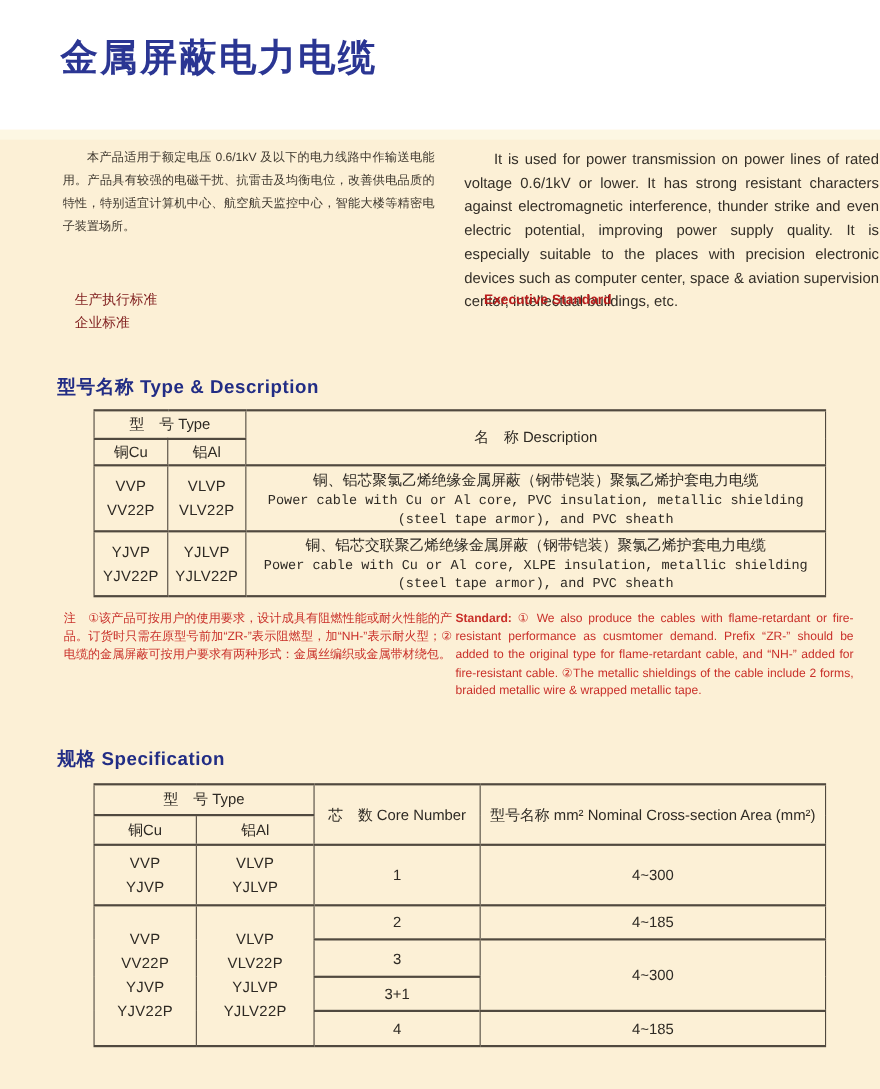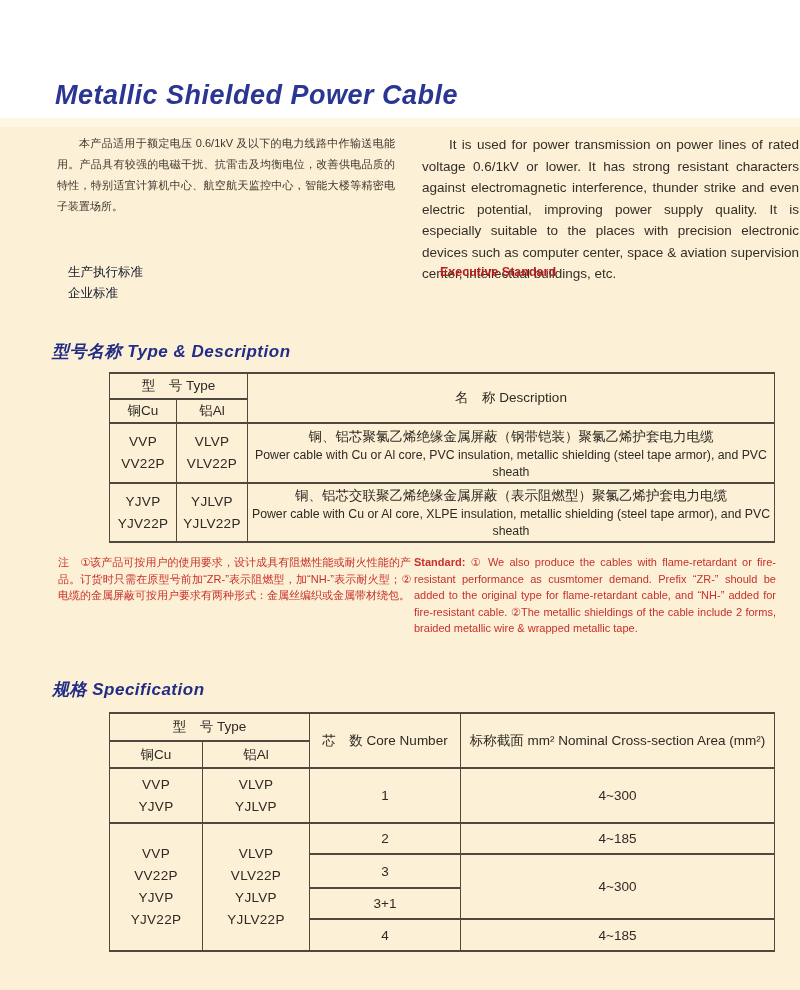--- a/index.html
+++ b/index.html
@@ -40,78 +40,76 @@
     text-align:justify;text-indent:2em;
   }
   .intro-en{
     position:absolute;left:422px;top:134px;width:377px;
     font-size:13.5px;line-height:21.5px;color:#332e27;
     text-align:justify;text-indent:2em;
   }
   
   .std-zh{
     position:absolute;left:68px;top:262px;
-    font-size:12.5px;line-height:21px;color:#0f172a;
+    font-size:12.5px;line-height:21px;color:#7f1d1d;
   }
   .std-en{
     position:absolute;left:440px;top:262px;
     font-size:12.5px;line-height:21px;color:#b91c1c;
   }
   .std-en .t{font-weight:bold;}
   
   .sec-heading{
     position:absolute;left:52px;
     font-size:17px;font-weight:bold;color:#222d85;
     letter-spacing:.5px;
-    font-style:italic;
   }
   #heading-type{top:340px;}
   #heading-spec{top:678px;}
   
   table.doc{
     position:absolute;left:85px;
     border-collapse:collapse;table-layout:fixed;
     background:transparent;
-    margin-left:24px;
   }
   table.doc td,table.doc th{
     border-left:1px solid #50493f;border-right:1px solid #50493f;
     border-top:2px solid #50493f;border-bottom:2px solid #50493f;
     padding:0;margin:0;
     font-weight:normal;color:#2e2a24;
     text-align:center;vertical-align:middle;
     font-size:13.5px;
   }
   #type-table{top:372px;width:665px;}
   #spec-table{top:712px;width:665px;}
   .pre{white-space:pre-line;}
   .model{font-size:14px;line-height:22px;letter-spacing:.3px;}
   .desc-cell{text-align:left;padding:6px 8px 6px 10px;}
   .desc-zh{font-size:13.5px;color:#2e2a24;line-height:21px;text-align:center;}
-  .desc-en{font-size:12.3px;color:#2e2a24;line-height:17px;}
+  .desc-en{font-size:12.3px;color:#2e2a24;line-height:17px;font-family:Liberation Mono, monospace;}
   .core-area{font-size:13.5px;}
   
   .remarks-zh{
     position:absolute;left:58px;top:554px;width:353px;
     font-size:11px;line-height:16.5px;color:#c9302a;
     text-align:justify;
   }
   .remarks-en{
     position:absolute;left:414px;top:554px;width:362px;
     font-size:11px;line-height:16.5px;color:#c9302a;
     text-align:justify;
   }
   .remarks-en .t{font-weight:bold;}
 </style>
 </head>
 <body>
 
 <div class="page">
 
-  <div class="title-en">Metallic Shielded Power Cable</div>
+  <div class="title-zh">金属屏蔽电力电缆</div>
 
   <div class="cream"></div>
 
   <div class="intro-zh">本产品适用于额定电压 0.6/1kV 及以下的电力线路中作输送电能用。产品具有较强的电磁干扰、抗雷击及均衡电位，改善供电品质的特性，特别适宜计算机中心、航空航天监控中心，智能大楼等精密电子装置场所。</div>
   <div class="intro-en">It is used for power transmission on power lines of rated voltage 0.6/1kV or lower. It has strong resistant characters against electromagnetic interference, thunder strike and even electric potential, improving power supply quality. It is especially suitable to the places with precision electronic devices such as computer center, space &amp; aviation supervision center, intellectual buildings, etc.</div>
 
   <div class="std-zh">
     <div>生产执行标准</div>
     <div>企业标准</div>
   </div>
@@ -145,21 +143,21 @@
         <div class="desc-zh">铜、铝芯聚氯乙烯绝缘金属屏蔽（钢带铠装）聚氯乙烯护套电力电缆</div>
         <div class="desc-en">Power cable with Cu or Al core, PVC insulation, metallic shielding (steel tape armor), and PVC sheath</div>
       </td>
     </tr>
     <tr style="height:59px">
       <td class="pre model">YJVP
 YJV22P</td>
       <td class="pre model">YJLVP
 YJLV22P</td>
       <td class="desc-cell">
-        <div class="desc-zh">铜、铝芯交联聚乙烯绝缘金属屏蔽（表示阻燃型）聚氯乙烯护套电力电缆</div>
+        <div class="desc-zh">铜、铝芯交联聚乙烯绝缘金属屏蔽（钢带铠装）聚氯乙烯护套电力电缆</div>
         <div class="desc-en">Power cable with Cu or Al core, XLPE insulation, metallic shielding (steel tape armor), and PVC sheath</div>
       </td>
     </tr>
   </tbody>
     </table>
 
   <div class="remarks-zh">注　①该产品可按用户的使用要求，设计成具有阻燃性能或耐火性能的产品。订货时只需在原型号前加“ZR-”表示阻燃型，加“NH-”表示耐火型；②电缆的金属屏蔽可按用户要求有两种形式：金属丝编织或金属带材绕包。</div>
   <div class="remarks-en">
     <span class="t">Standard:</span>
     <span>① We also produce the cables with flame-retardant or fire-resistant performance as cusmtomer demand. Prefix “ZR-” should be added to the original type for flame-retardant cable, and “NH-” added for fire-resistant cable. ②The metallic shieldings of the cable include 2 forms, braided metallic wire &amp; wrapped metallic tape.</span>
@@ -171,21 +169,21 @@
     <colgroup>
       <col style="width:93px">
         <col style="width:107px">
         <col style="width:151px">
         <col style="width:314px">
     </colgroup>
     <tbody>
         <tr style="height:28px">
       <th colspan="2">型　号 Type</th>
       <th rowspan="2">芯　数 Core Number</th>
-      <th rowspan="2">标称截面 mm²  Nominal Cross-section Area (mm²)</th>
+      <th rowspan="2">型号名称 mm²  Nominal Cross-section Area (mm²)</th>
     </tr>
     <tr style="height:27px">
       <th>铜Cu</th>
       <th>铝Al</th>
     </tr>
     <tr style="height:55px">
       <td class="pre model">VVP
 YJVP</td>
       <td class="pre model">VLVP
 YJLVP</td>

